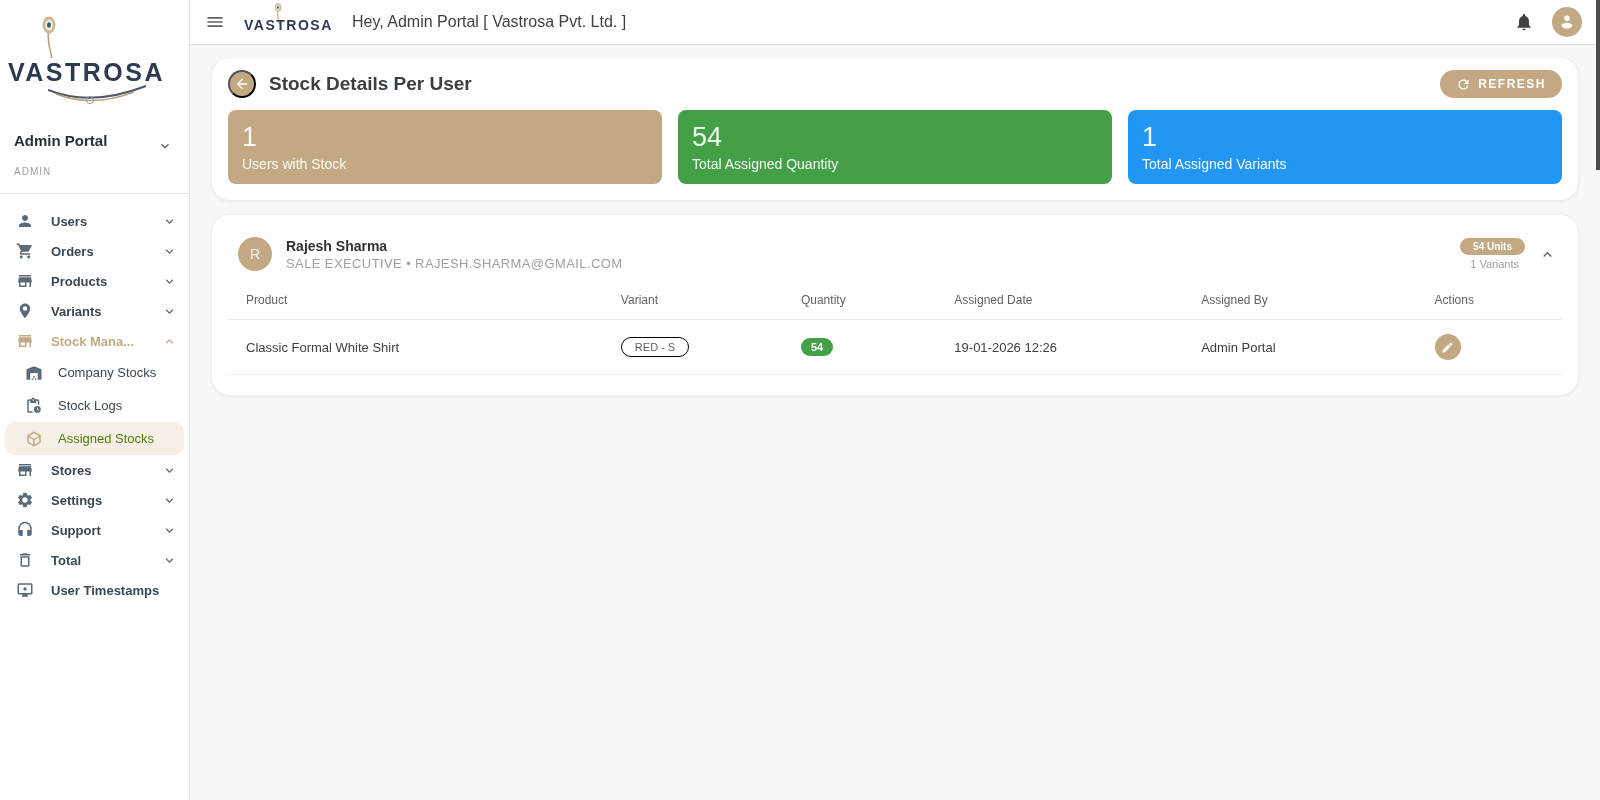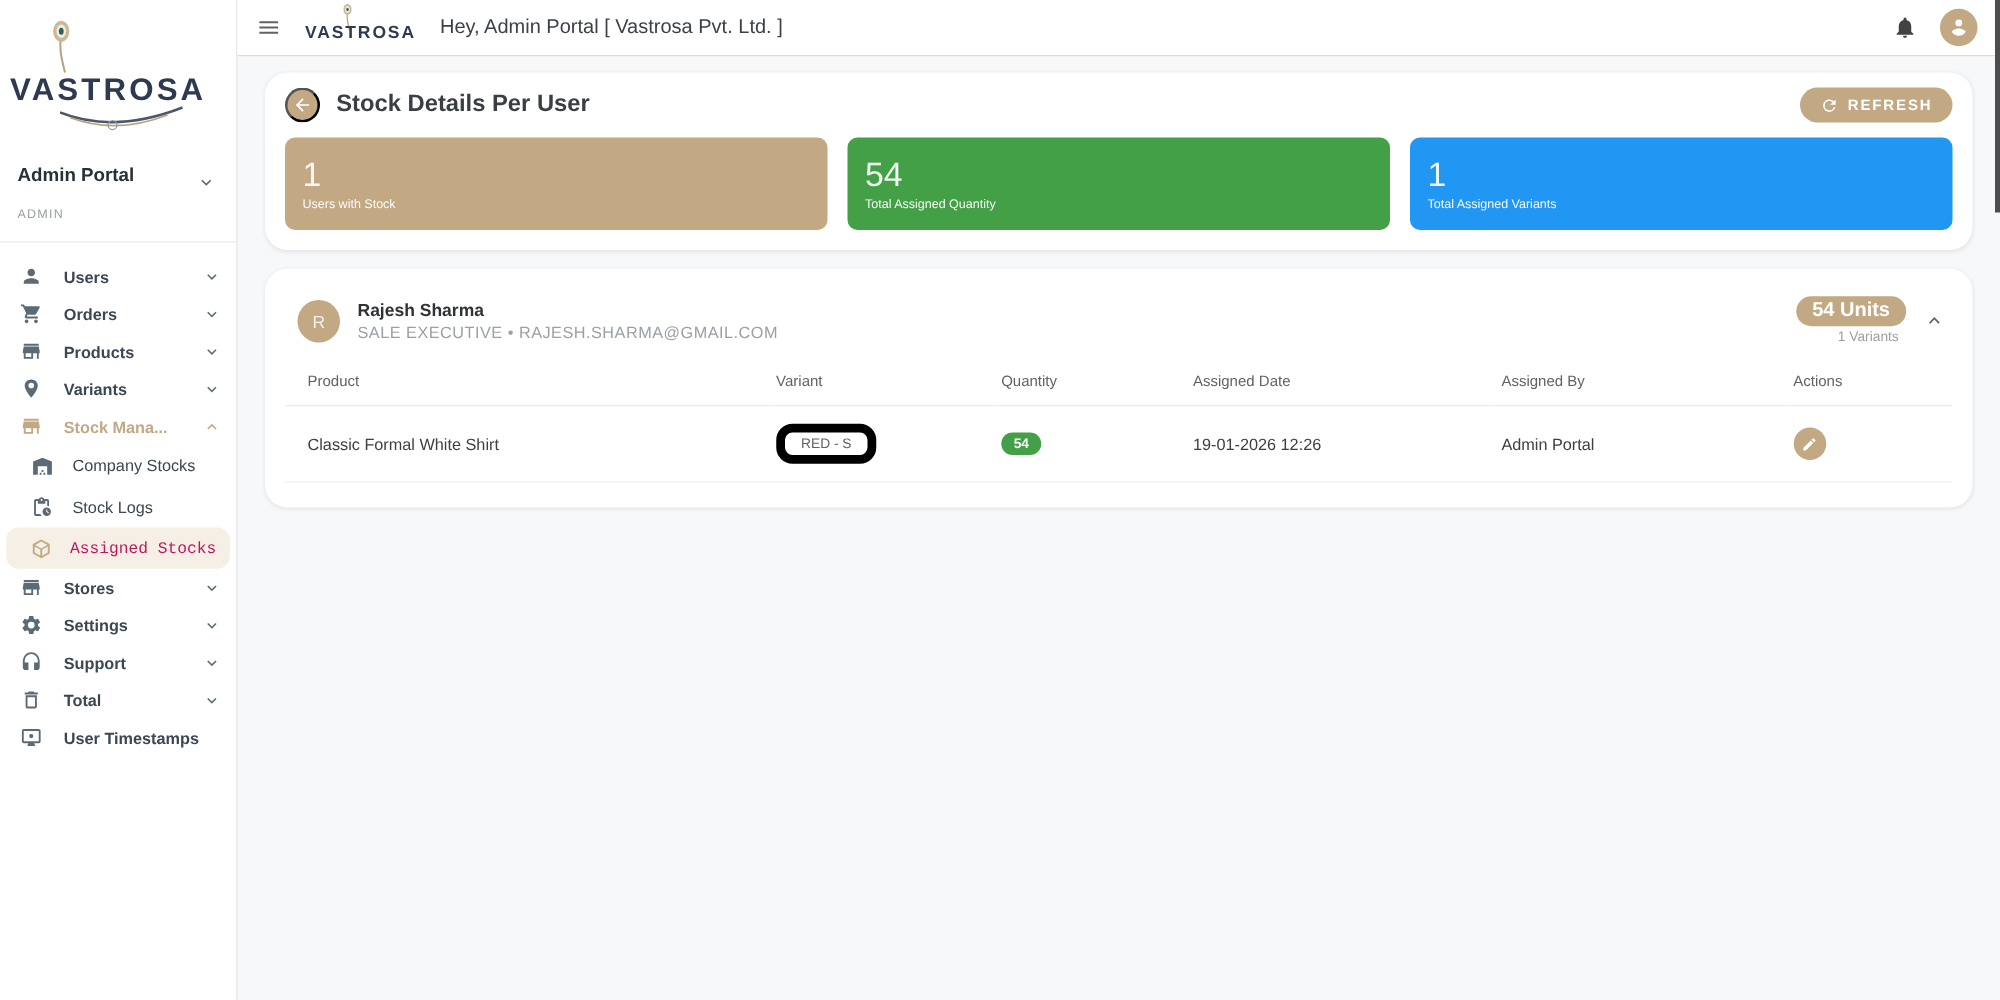--- a/index.html
+++ b/index.html
@@ -19,21 +19,21 @@
   .divider { height:1px; background:#ececec; margin:6px 0 8px 0; }
   .nav { flex:1; overflow:hidden; padding:4px 0; }
   .nav-item { display:flex; align-items:center; height:30px; padding:0 12px 0 15px; cursor:pointer; }
   .nav-item .nav-icon { width:20px; height:20px; display:flex; align-items:center; justify-content:center; }
   .nav-item .nav-label { flex:1; margin-left:16px; font-size:13px; font-weight:700; color:#3b4752; white-space:nowrap; }
   .nav-item .nav-chevron { display:flex; }
   .nav-item.child { padding-left:24px; height:33px; }
   .nav-item.child .nav-label { font-weight:500; margin-left:14px; }
   .nav-item.group-open .nav-label { color:#c2a983; }
   .nav-item.active { background:#f6efe6; border-radius:10px; margin:0 5px; padding-left:19px; }
-  .nav-item.active .nav-label { color:#be185d;font-family:Liberation Mono, monospace; }
+  .nav-item.active .nav-label { color:#4d7c0f; }
   .icon-gray svg { fill:#5a6b77; }
   .icon-tan svg { fill:#c2a983; }
   .chev svg { fill:#5a6b77; }
   .chev-tan svg { fill:#c2a983; }
 
   
   .main { flex:1; display:flex; flex-direction:column; height:800px; position:relative; }
   .topbar { height:45px; background:#ffffff; border-bottom:1px solid #dcdcdc; display:flex; align-items:center; padding:0 18px 0 12px; }
   .hamburger { width:26px; height:26px; display:flex; align-items:center; justify-content:center; cursor:pointer; }
   .topbar-logo { position:relative; margin-left:14px; width:96px; height:34px; }
@@ -47,39 +47,39 @@
   .content { flex:1; padding:13px 22px; }
   .panel { background:#ffffff; border-radius:18px; box-shadow:0 1px 4px rgba(0,0,0,0.09); }
   .head-panel { padding:12px 16px 16px 16px; margin-bottom:15px; }
   .head-row { display:flex; align-items:center; margin-bottom:12px; }
   .back-btn { width:28px; height:28px; border-radius:50%; background:#c2a983; display:flex; align-items:center; justify-content:center; cursor:pointer; }
   .page-title { margin-left:13px; font-size:19px; font-weight:700; color:#3a3f44; }
   .refresh-btn { margin-left:auto; background:#c2a983; color:#fff; border:none; border-radius:16px; height:28px; padding:0 16px; display:flex; align-items:center; gap:7px; font-size:12px; font-weight:700; letter-spacing:1.5px; cursor:pointer; font-family:inherit; }
   .stats { display:flex; gap:16px; }
   .stat-card { flex:1; height:74px; border-radius:8px; color:#fff; padding:10px 14px; display:flex; flex-direction:column; justify-content:center; }
   .stat-value { font-size:27px; font-weight:500; line-height:1.15; opacity:0.92; }
-  .stat-label { font-size:10px; margin-top:2px; opacity:0.95; }
+  .stat-label { font-size:14px; margin-top:2px; opacity:0.95; }
 
   .user-panel { padding:14px 16px 20px 16px; }
   .user-row { display:flex; align-items:center; padding:8px 6px 12px 10px; }
   .user-avatar { width:34px; height:34px; border-radius:50%; background:#c2a983; color:#f4efe7; display:flex; align-items:center; justify-content:center; font-size:14px; font-weight:500; }
   .user-meta { margin-left:14px; }
   .user-name { font-size:14px; font-weight:700; color:#2f3337; }
   .user-sub { font-size:13px; color:#9aa0a6; letter-spacing:0.4px; margin-top:2px; }
   .user-right { margin-left:auto; display:flex; align-items:center; gap:14px; }
   .badge-col { display:flex; flex-direction:column; align-items:flex-end; }
-  .units-badge { background:#c2a983; color:#fff; font-size:16px; font-weight:600; border-radius:12px; padding:3px 13px; }
+  .units-badge { background:#c2a983; color:#fff; font-size:10px; font-weight:600; border-radius:12px; padding:3px 13px; }
   .variants-text { font-size:11px; color:#9aa0a6; margin-top:3px; margin-right:6px; }
   .collapse-btn { display:flex; cursor:pointer; }
 
   table.stock-table { width:100%; border-collapse:collapse; }
   .stock-table th { text-align:left; font-size:12px; font-weight:400; color:#5f6368; padding:10px 6px 12px 6px; border-bottom:1px solid #ececec; }
   .stock-table td { font-size:13px; color:#3c4043; padding:14px 6px; border-bottom:1px solid #f0f0f0; }
   .stock-table th:first-child, .stock-table td:first-child { padding-left:18px; }
-  .chip { display:inline-block; border:7px solid #000000; border-radius:13px; padding:3px 13px; font-size:11px; color:#5f6368; background:#fff; }
+  .chip { display:inline-block; border:1px solid #000000; border-radius:13px; padding:3px 13px; font-size:11px; color:#5f6368; background:#fff; }
   .qty-badge { display:inline-block; background:#43a047; color:#fff; border-radius:12px; padding:3px 10px; font-size:11px; font-weight:700; }
   .edit-btn { width:26px; height:26px; border-radius:50%; background:#c2a983; border:none; display:flex; align-items:center; justify-content:center; cursor:pointer; }
 
   .scroll-thumb { position:absolute; right:0; top:0; width:4px; height:170px; background:#4d4d4d; }
 </style>
 </head>
 <body>
 
 <aside class="sidebar">
   <div class="logo-block">

